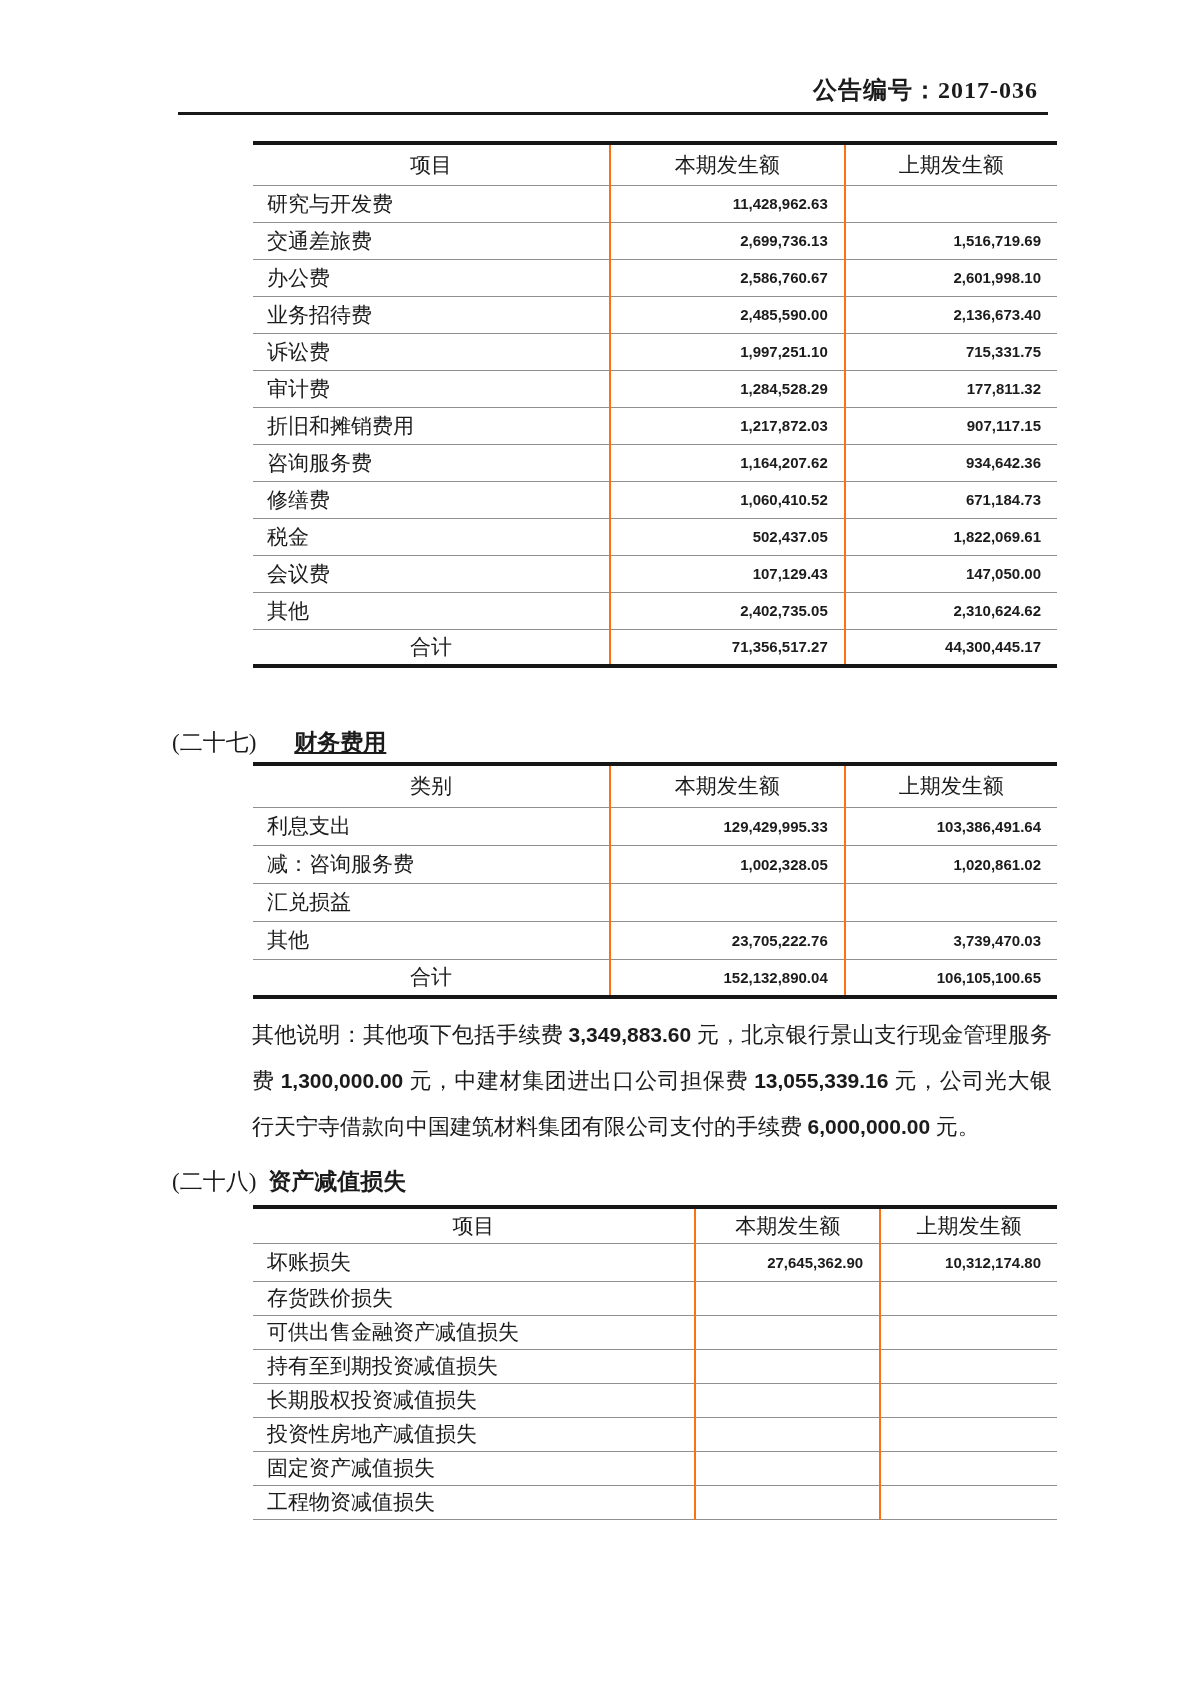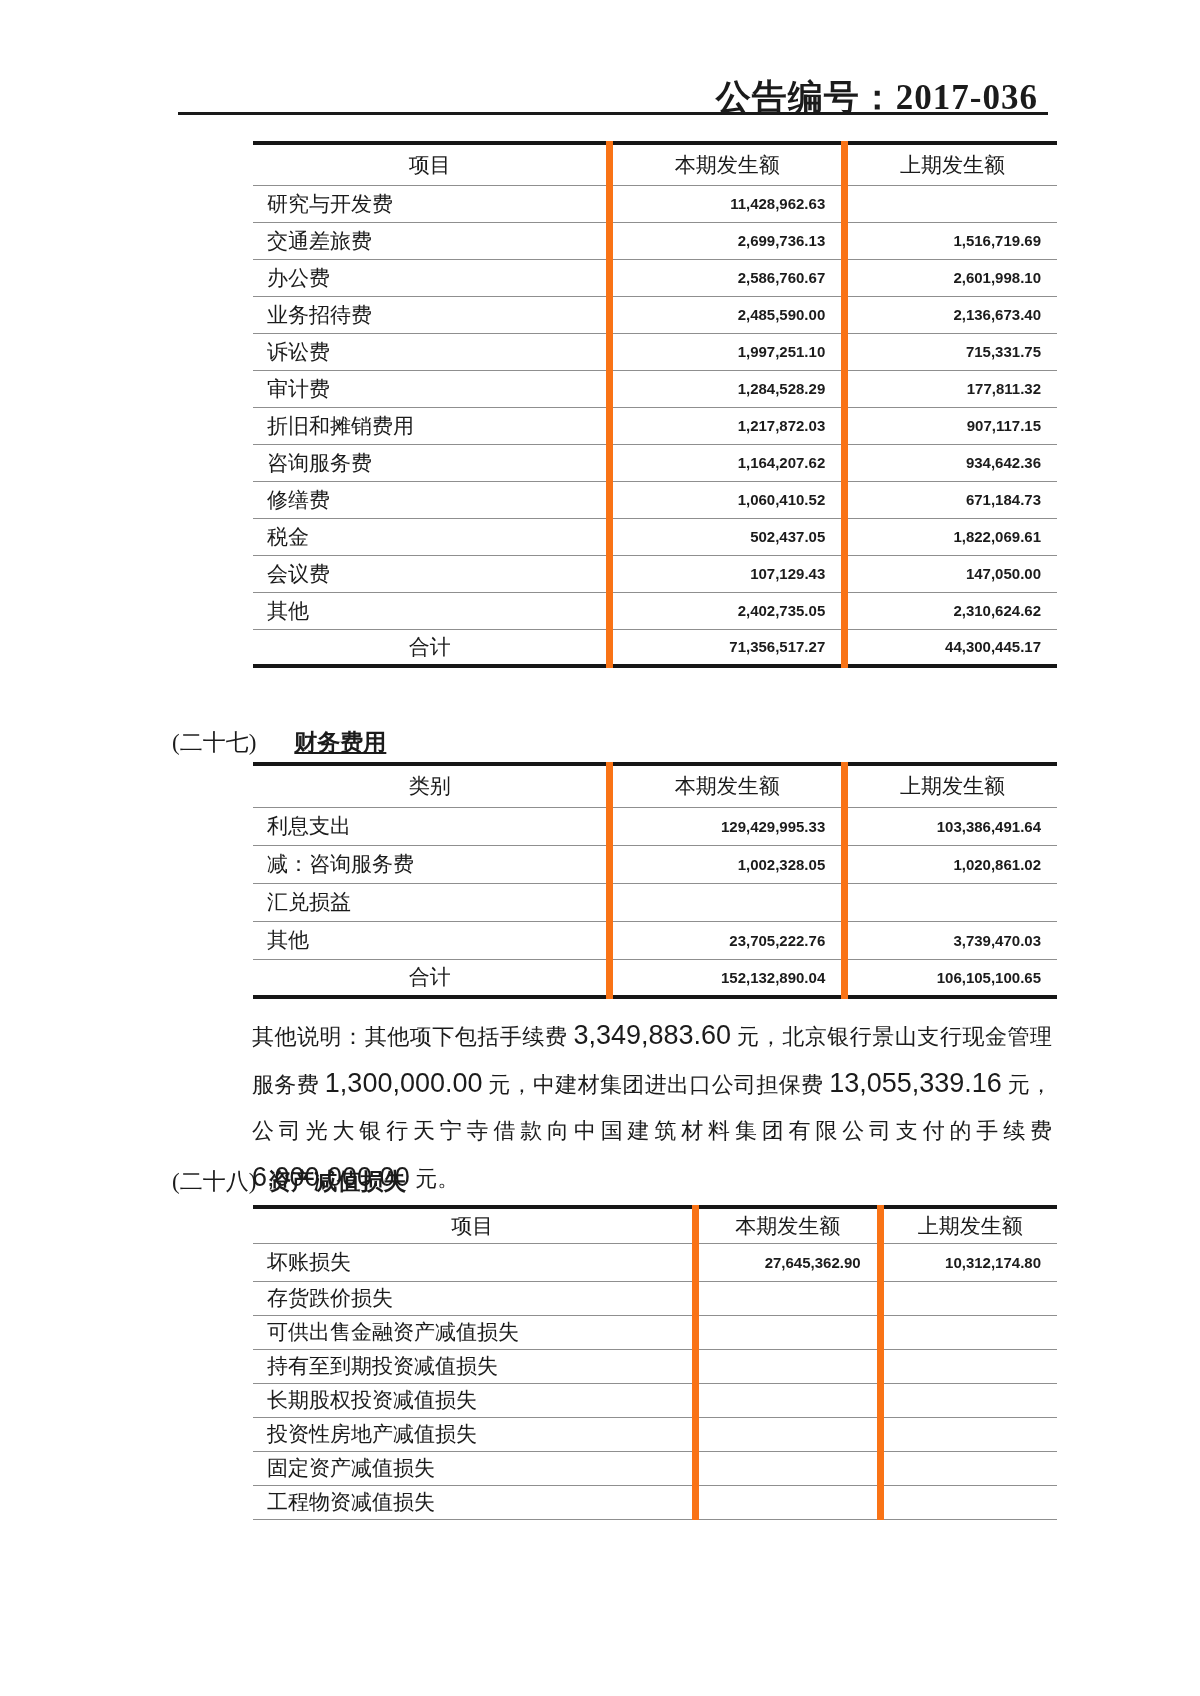--- a/index.html
+++ b/index.html
@@ -10,21 +10,21 @@
     background:#ffffff;
     font-family:"Liberation Serif", serif;
     color:#1b1b1b;
     overflow:hidden;
   }
 
   
   .announcement {
     position:absolute; top:74px; left:0; right:162px;
     text-align:right;
-    font-size:35px; font-weight:700; letter-spacing:1px;
+    font-size:24px; font-weight:700; letter-spacing:1px;
   }
   .header-rule {
     position:absolute; top:112px; left:178px; width:870px; height:3px;
     background:#1a1a1a;
   }
 
   
   table.tbl {
     position:absolute; left:253px; width:804px;
     border-collapse:collapse; table-layout:fixed;
@@ -40,21 +40,21 @@
   #table3 col.c2 { width:23%; }
   #table3 col.c3 { width:22%; }
 
   .tbl th {
     font-weight:normal; font-size:21px; text-align:center;
     border-bottom:1px solid #8f8f8f; padding:0;
   }
   .tbl td { padding:0; border-bottom:1px solid #8f8f8f; }
   .tbl tbody tr:last-child td { border-bottom:none; }
   #table3 tbody tr:last-child td { border-bottom:none; }
-  .vdiv { border-left:7px solid #f97316; }
+  .vdiv { border-left:2px solid #f97316; }
 
   .tbl td.label { text-align:left; padding-left:14px; font-size:21px; }
   .tbl td.num {
     text-align:right; padding-right:16px;
     font-family:"Liberation Sans", sans-serif;
     font-size:15px; font-weight:700;
   }
   .tbl tr.total td.label { text-align:center; padding-left:0; }
 
   #table1 { top:141px; }
@@ -78,21 +78,21 @@
   #sec27 .sec-title { margin-left:38px;text-decoration:underline; }
   #sec28 .sec-title { margin-left:12px; }
 
   
   .note {
     position:absolute; top:1012px; left:252px; width:800px;
     font-size:22px; line-height:46px; text-align:justify;
   }
   .pnum {
     font-family:"Liberation Sans", sans-serif;
-    font-weight:400; font-size:27px;
+    font-weight:700; font-size:21px;
   }
 </style>
 </head>
 <body>
 
 <div class="page">
 
   <div class="announcement">公告编号：2017-036</div>
   <div class="header-rule"></div>
 

